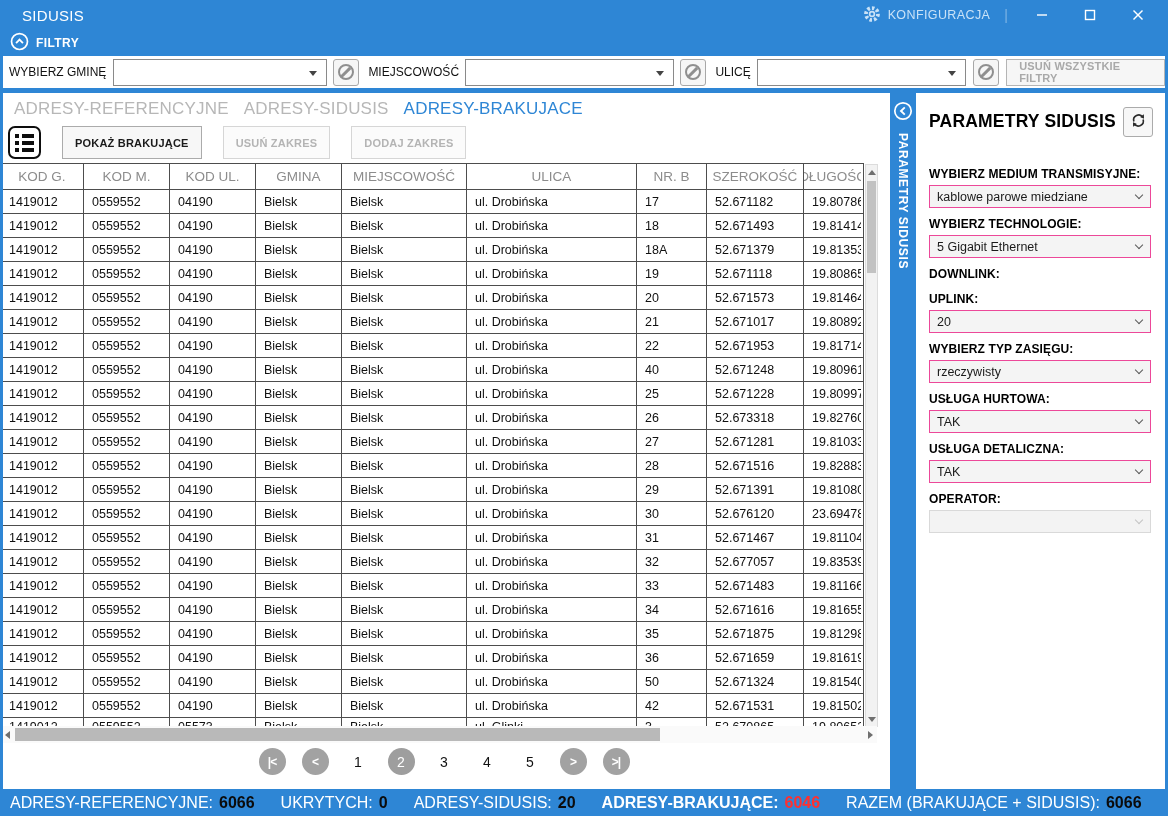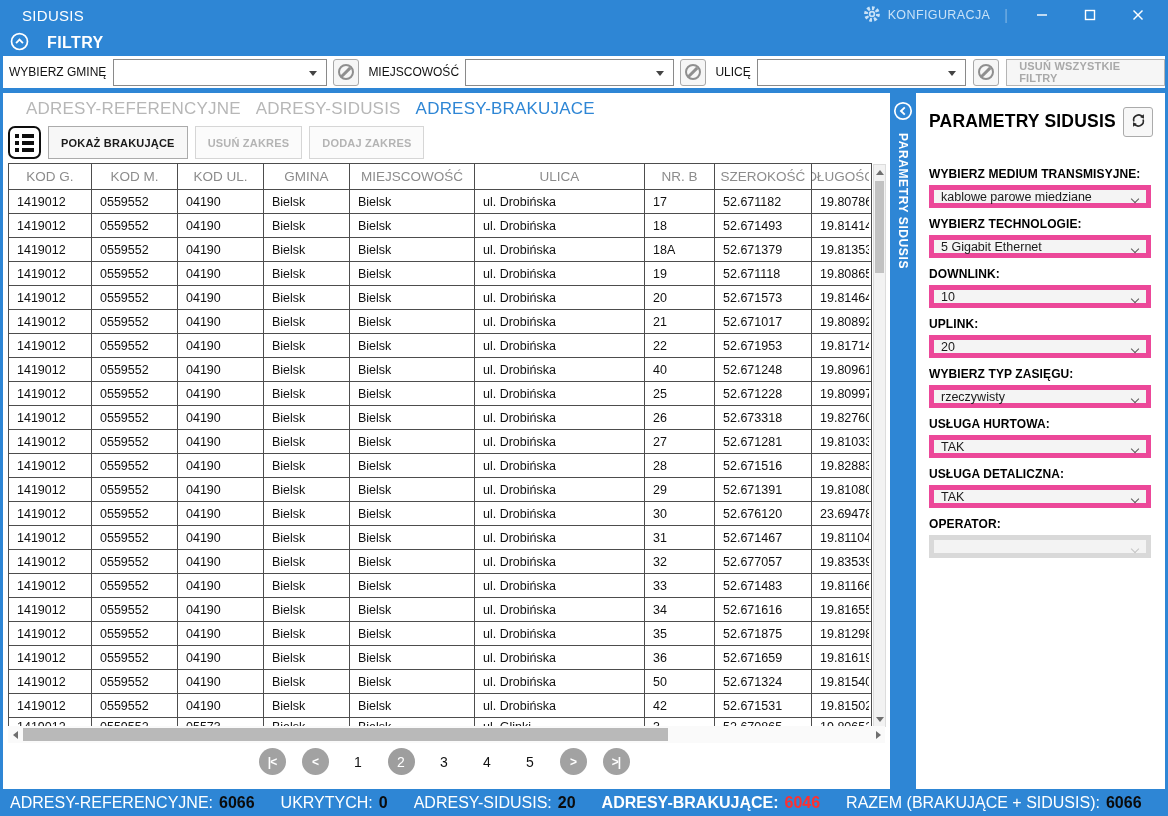--- a/index.html
+++ b/index.html
@@ -10,47 +10,47 @@
   .edge.left { left:0; } .edge.right { right:0; }
 
   
   .titlebar { position:absolute; left:0; top:0; width:1168px; height:30px; background:#2e86d5; display:flex; align-items:center; }
   .app-title { color:#fff; font-size:15px; margin-left:22px; letter-spacing:.3px; }
   .titlebar-right { margin-left:auto; display:flex; align-items:center; gap:8px; margin-right:10px; }
   .konfig { display:flex; align-items:center; gap:7px; color:#c9e2f7; font-size:12.5px; letter-spacing:.4px; cursor:default; }
   .tb-sep { color:#7fb4e4; font-size:14px; margin:0 6px; }
   .winbtn { width:40px; height:26px; display:flex; align-items:center; justify-content:center; }
   .filtry-row { position:absolute; left:0; top:30px; width:1168px; height:26px; background:#2e86d5; display:flex; align-items:center; }
-  .filtry-toggle { display:flex; align-items:center; gap:18px; margin-left:10px; color:#fff; font-size:16px; font-weight:bold; letter-spacing:.4px; }
+  .filtry-toggle { display:flex; align-items:center; gap:7px; margin-left:10px; color:#fff; font-size:12px; font-weight:bold; letter-spacing:.4px; }
 
   
   .filterband { position:absolute; left:3px; top:56px; width:1162px; height:32px; background:#fff; display:flex; align-items:center; }
   .fdivider { position:absolute; left:0; top:88px; width:1168px; height:5px; background:#2e86d5; }
   .flabel { font-size:12px; font-weight:normal; color:#111; white-space:nowrap; }
   .combo { position:relative; height:27px; background:#fff; border:1px solid #8a8a8a; }
   .combo .arr { position:absolute; right:9px; top:11px; width:0; height:0; border-left:4px solid transparent; border-right:4px solid transparent; border-top:5px solid #444; }
   .blockbtn { width:28px; height:27px; border:1px solid #a8a8a8; border-radius:3px; background:#f6f6f6; display:flex; align-items:center; justify-content:center; }
   .noicon { position:relative; width:16px; height:16px; border:2.5px solid #8f8f8f; border-radius:50%; }
   .noicon::after { content:""; position:absolute; left:-1px; top:4.5px; width:13px; height:2.5px; background:#8f8f8f; transform:rotate(-45deg); }
   .clearall { height:27px; padding:0 12px; background:#f6f6f6; border:1px solid #b5b5b5; color:#a9a9a9; font-size:11px; font-weight:bold; letter-spacing:.2px; display:flex; align-items:center; }
 
   
-  .tabs { position:absolute; left:26px; top:99px; display:flex; gap:15px; }
+  .tabs { position:absolute; left:14px; top:99px; display:flex; gap:15px; }
   .tab { font-size:17px; color:#b7b7b7; letter-spacing:.2px; cursor:default; white-space:nowrap; }
   .tab.active { color:#2e86d5; }
-  .toolbar { position:absolute; left:8px; top:126px; display:flex; gap:7px; align-items:center; }
+  .toolbar { position:absolute; left:8px; top:126px; display:flex; gap:21px; align-items:center; }
   .listbtn { width:33px; height:33px; border:2.5px solid #0d0d0d; border-radius:7px; background:#fff; display:flex; flex-direction:column; justify-content:center; gap:3px; padding:0 5px; }
   .listbtn .lrow { display:flex; align-items:center; gap:3px; }
   .listbtn .sq { width:4px; height:4px; background:#0d0d0d; }
   .listbtn .ln { height:4px; flex:1; background:#0d0d0d; }
   .tbtn { height:33px; padding:0 12px; display:flex; align-items:center; font-size:11px; font-weight:bold; letter-spacing:.2px; background:#f7f7f7; border:1px solid #ababab; color:#1a1a1a; }
   .tbtn.disabled { color:#b4b4b4; border-color:#d6d6d6; background:#fbfbfb; }
 
   
-  .tbl { position:absolute; left:8px; top:163px; width:877px; }
+  .tbl { position:absolute; left:0; top:163px; width:877px; }
   .tbl-grid { position:relative; width:864px; border:1px solid #4d4d4d; background:#fff; }
   .trow { display:grid; grid-template-columns:83px 86px 86px 86px 125px 170px 70px 97px 57px; }
   .trow.head { height:26px; border-bottom:1px solid #4d4d4d; }
   .trow.body { height:24px; border-bottom:1px solid #4d4d4d; }
   .trow.partial { height:8px; overflow:hidden; border-bottom:none; }
   .trow:last-child { border-bottom:none; }
   .tcell { border-right:1px solid #4d4d4d; overflow:hidden; white-space:nowrap; display:flex; align-items:center; }
   .tcell:last-child { border-right:none; }
   .trow.head .tcell { justify-content:center; color:#8c8c8c; font-size:13.5px; }
   .trow.body .tcell { padding-left:8px; font-size:12.5px; color:#101010; }
@@ -78,21 +78,21 @@
   
   .strip { position:absolute; left:890px; top:93px; width:26px; height:696px; background:#2e86d5; display:flex; flex-direction:column; align-items:center; }
   .strip-chevron { margin-top:8px; }
   .strip-title { margin-top:8px; color:#fff; font-size:12px; font-weight:bold; letter-spacing:.6px; writing-mode:vertical-rl; white-space:nowrap; }
   .panel { position:absolute; left:916px; top:93px; width:249px; height:696px; background:#fff; }
   .panel-title { position:absolute; left:13px; top:18px; font-size:17.5px; font-weight:800; color:#000; letter-spacing:.2px; }
   .refreshbtn { position:absolute; right:12px; top:14px; width:30px; height:30px; border:1px solid #ababab; border-radius:3px; background:#f7f7f7; display:flex; align-items:center; justify-content:center; }
   .pfields { position:absolute; left:13px; top:74px; width:222px; }
   .pgroup { margin-bottom:9px; }
   .plabel { font-size:12px; font-weight:bold; color:#000; height:16px; letter-spacing:.1px; }
-  .psel { position:relative; margin-top:2px; height:23px; background:#f4f4f4; border:5px solid #ec4899; font-size:12.5px; color:#1a1a1a; display:flex; align-items:center; padding-left:7px; }
+  .psel { position:relative; margin-top:2px; height:23px; background:#f4f4f4; border:1px solid #ec4899; font-size:12.5px; color:#1a1a1a; display:flex; align-items:center; padding-left:7px; }
   .psel .chev { position:absolute; right:8px; top:6px; width:6px; height:6px; border-right:1.6px solid #5a5a5a; border-bottom:1.6px solid #5a5a5a; transform:rotate(45deg); }
   .psel.disabled { background:#f3f3f3; border-color:#d9d9d9; color:#b7b7b7; }
   .psel.disabled .chev { border-color:#c4c4c4; }
 
   
   .statusbar { position:absolute; left:0; top:789px; width:1168px; height:27px; background:#2e86d5; display:flex; align-items:center; font-size:16px; padding:0 10px; }
   .stitem { display:flex; align-items:center; gap:6px; margin-right:26px; white-space:nowrap; }
   .stitem .slabel { color:#fff; }
   .stitem .slabel.bold { font-weight:bold; }
   .stitem .sval { color:#0b0b0b; font-weight:bold; }
@@ -532,24 +532,20 @@
         </div>
         <div class="pgroup">
           <div class="plabel">WYBIERZ TECHNOLOGIE:</div>
           <div class="psel">
             <span>5 Gigabit Ethernet</span>
             <span class="chev"></span>
           </div>
         </div>
         <div class="pgroup">
           <div class="plabel">DOWNLINK:</div>
-          <div class="psel">
-            <span>10</span>
-            <span class="chev"></span>
-          </div>
         </div>
         <div class="pgroup">
           <div class="plabel">UPLINK:</div>
           <div class="psel">
             <span>20</span>
             <span class="chev"></span>
           </div>
         </div>
         <div class="pgroup">
           <div class="plabel">WYBIERZ TYP ZASIĘGU:</div>

